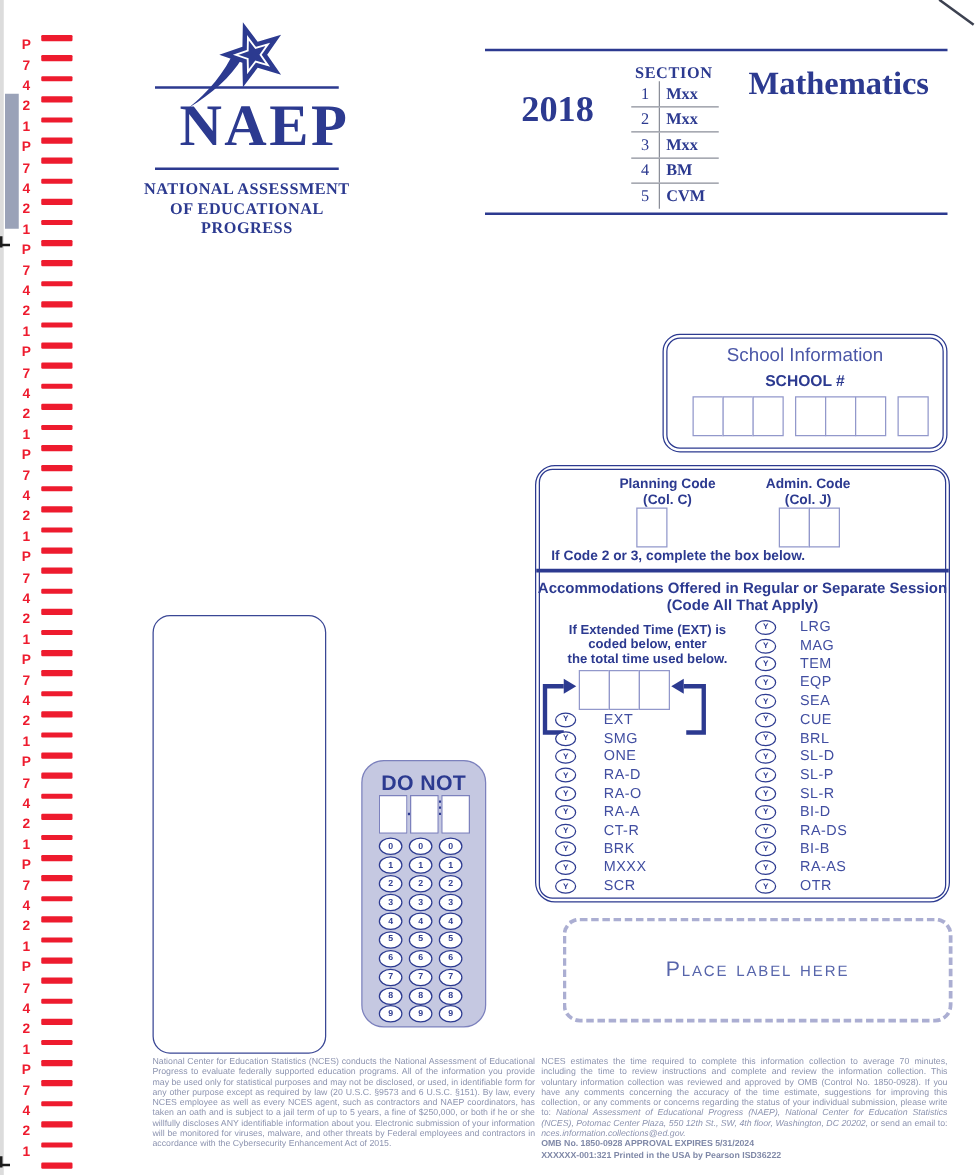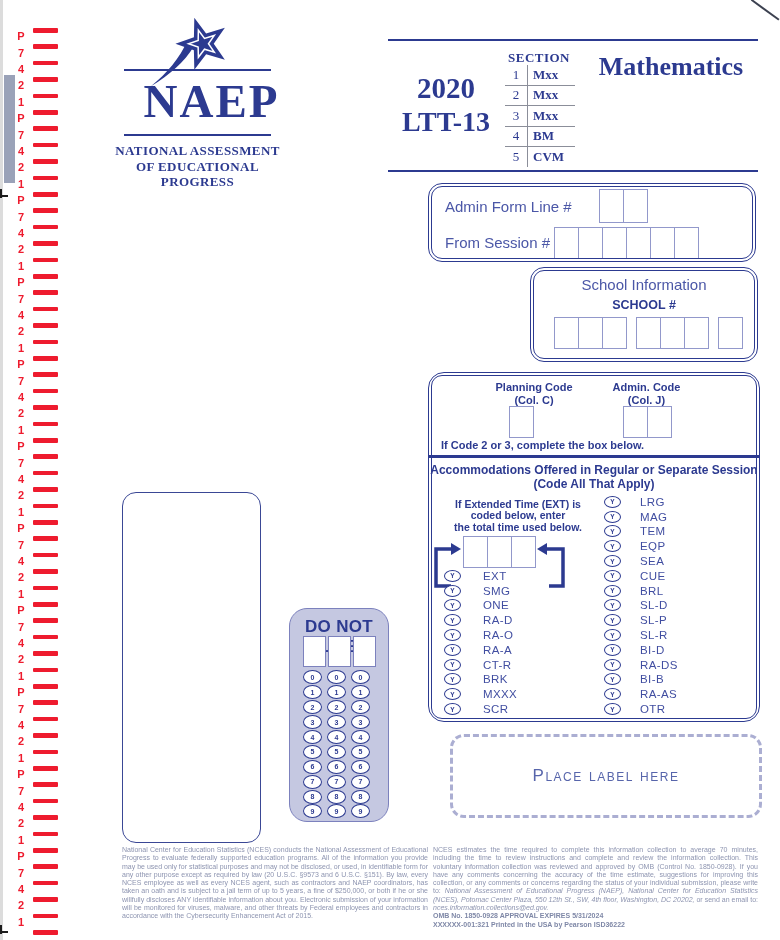--- a/index.html
+++ b/index.html
@@ -233,22 +233,21 @@
   <div class="abs logo-rule" style="top:69px;"></div>
   <div class="abs naep-word">NAEP</div>
   <div class="abs logo-rule" style="top:134px;"></div>
   <div class="abs naep-sub">
     <div>NATIONAL ASSESSMENT</div>
     <div>OF EDUCATIONAL</div>
     <div>PROGRESS</div>
   </div>
 
   <div class="abs hrule" style="left:388px;top:39px;width:370px;"></div>
-  <div class="abs serifb year">2020</div>
-  <div class="abs serifb lcode">LTT-13</div>
+  <div class="abs serifb year">2018</div>
   <div class="abs serifb sec-title">SECTION</div>
   <div class="abs sec-table">
       <div class="strow">
         <span class="snum">1</span>
         <span class="scode">Mxx</span>
       </div>
       <div class="strow">
         <span class="snum">2</span>
         <span class="scode">Mxx</span>
       </div>
@@ -261,36 +260,20 @@
         <span class="scode">BM</span>
       </div>
       <div class="strow">
         <span class="snum">5</span>
         <span class="scode">CVM</span>
       </div>
     </div>
   <div class="abs serifb book1">Mathematics</div>
   <div class="abs hrule" style="left:388px;top:170px;width:370px;"></div>
 
-  <div class="abs dbox" style="left:428px;top:183px;width:326px;height:77px;">
-    <div class="abs formlabel" style="left:16px;top:14px;">Admin Form Line #</div>
-    <div class="abs cellrow" style="left:170px;top:5px;">
-        <div class="cell tall"></div>
-        <div class="cell tall"></div>
-      </div>
-    <div class="abs formlabel" style="left:16px;top:50px;">From Session #</div>
-    <div class="abs cellrow" style="left:125px;top:43px;">
-        <div class="cell"></div>
-        <div class="cell"></div>
-        <div class="cell"></div>
-        <div class="cell"></div>
-        <div class="cell"></div>
-        <div class="cell"></div>
-      </div>
-  </div>
 
   <div class="abs dbox" style="left:530px;top:267px;width:226px;height:93px;">
     <div class="abs" style="left:0;top:30px;width:100%;text-align:center;color:var(--navy);font-weight:bold;font-size:12.5px;">SCHOOL #</div>
     <div class="abs formlabel" style="left:0;top:8px;width:100%;text-align:center;">School Information</div>
     <div class="abs cellgroups" style="left:23px;top:49px;">
         <div class="cellrow">
           <div class="cell"></div>
           <div class="cell"></div>
           <div class="cell"></div>
         </div>

